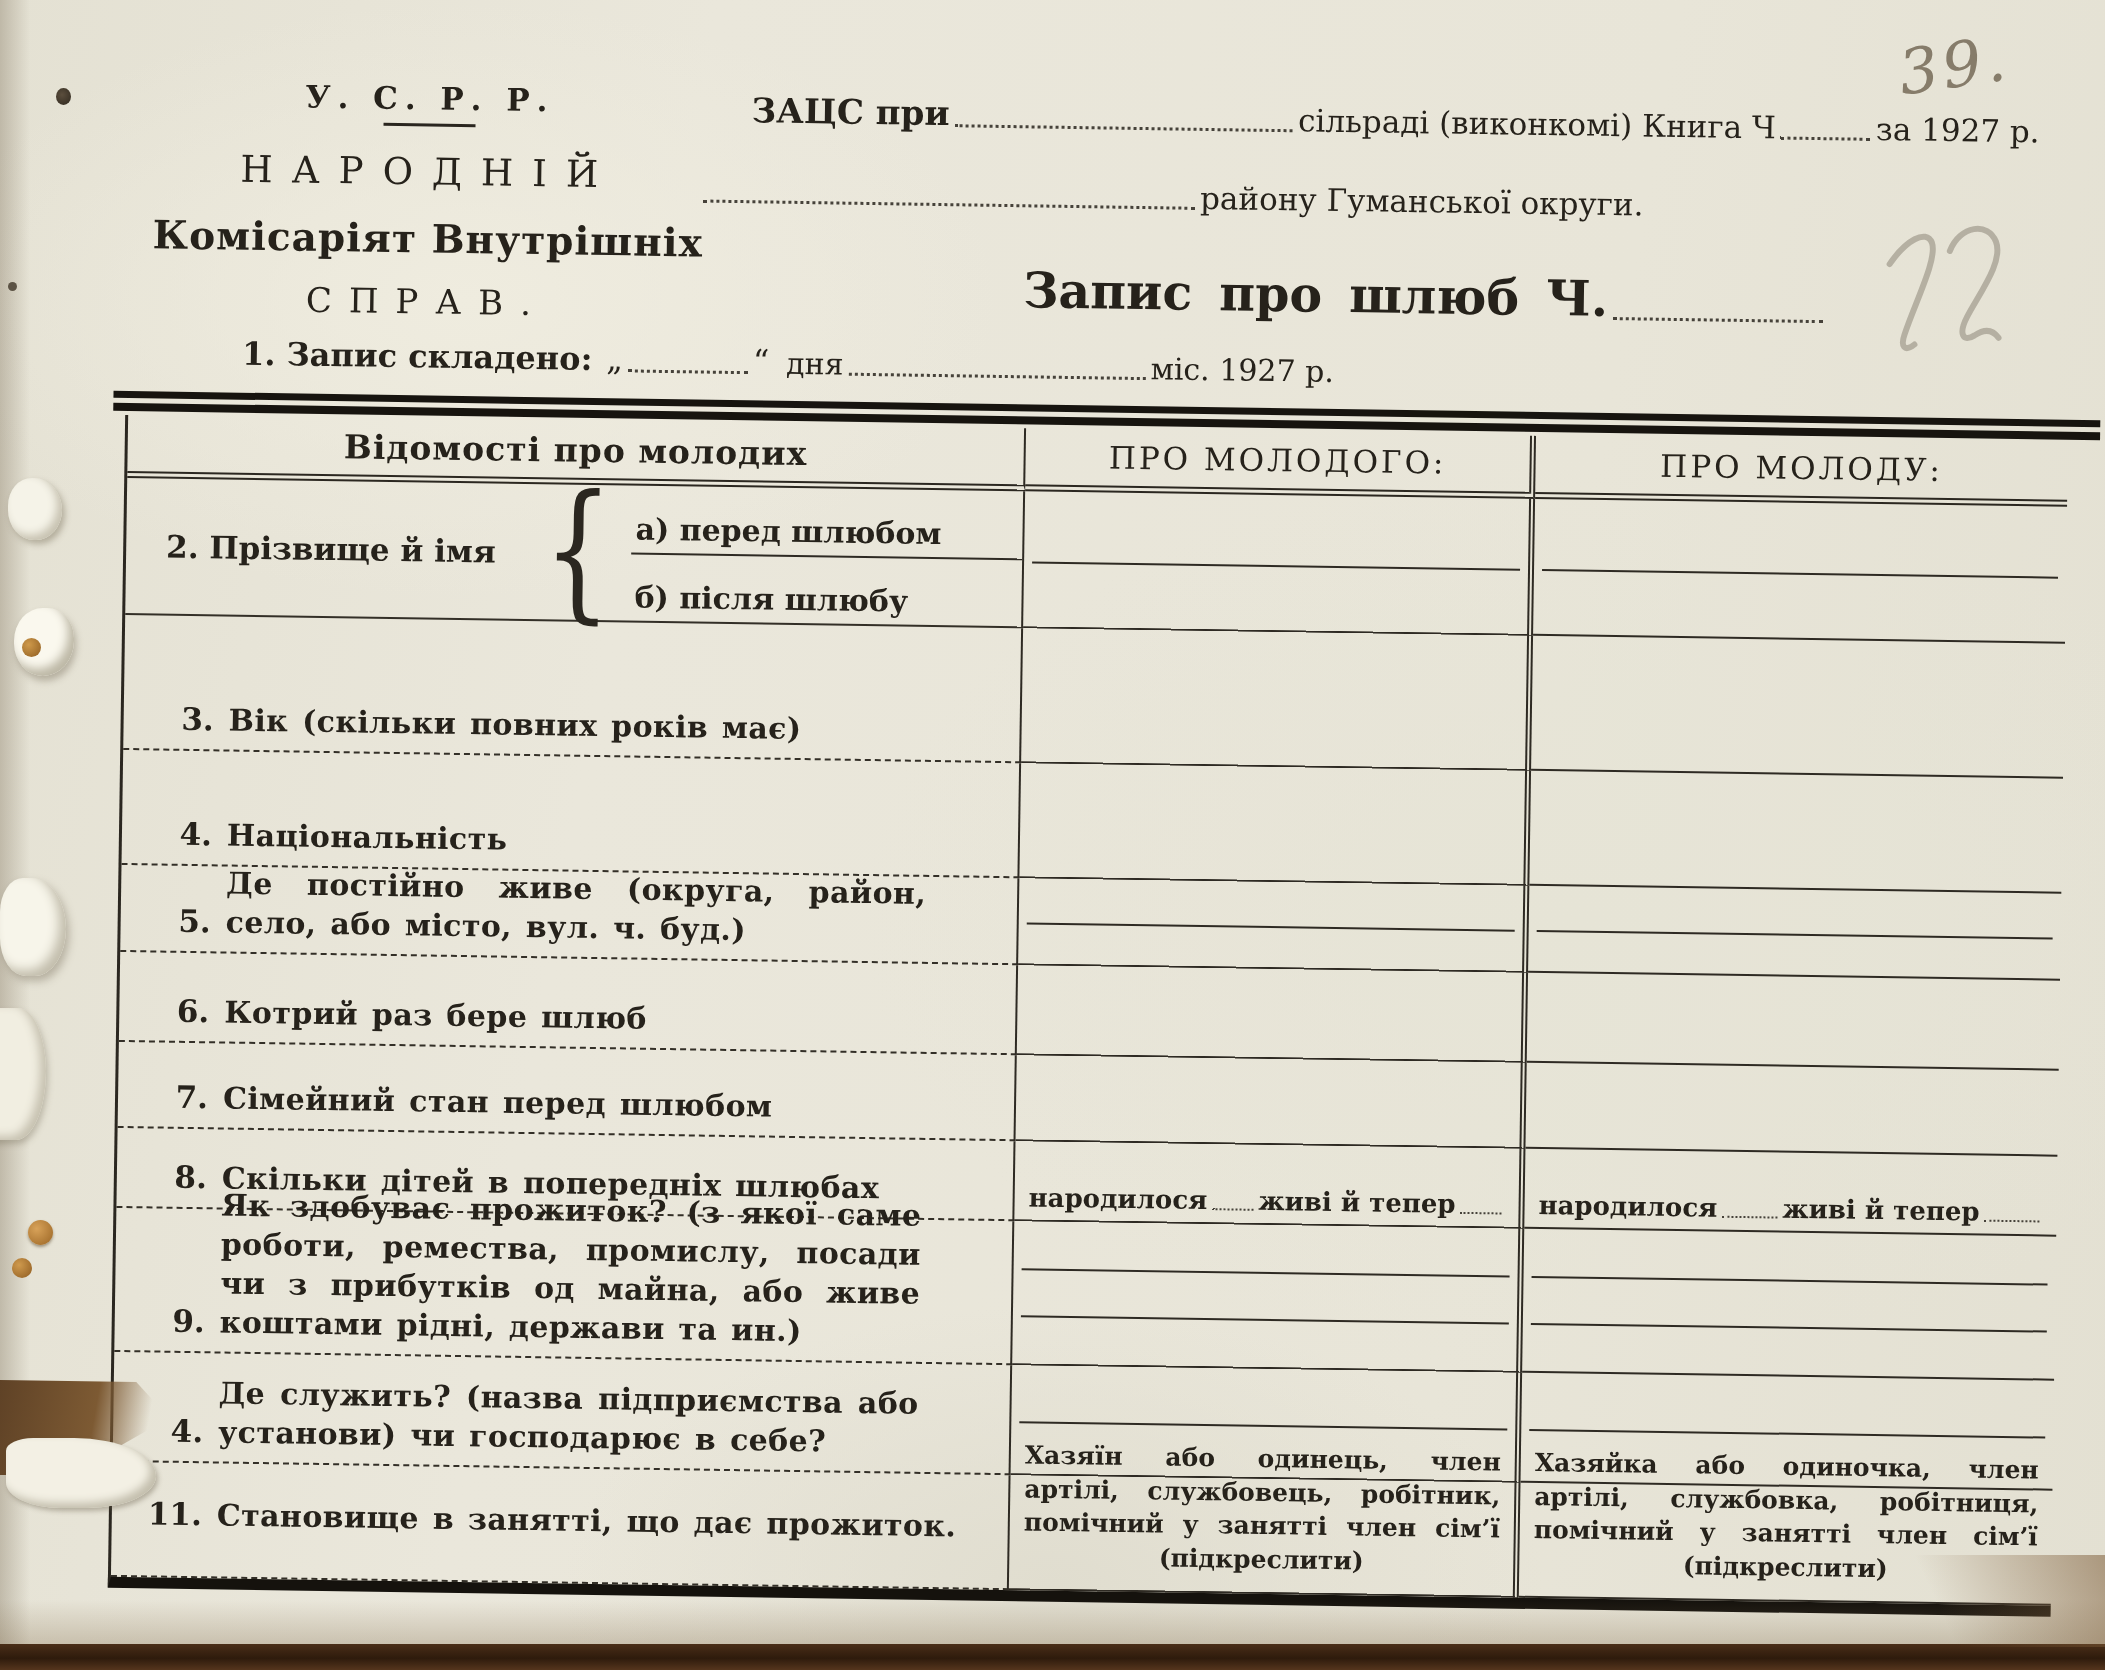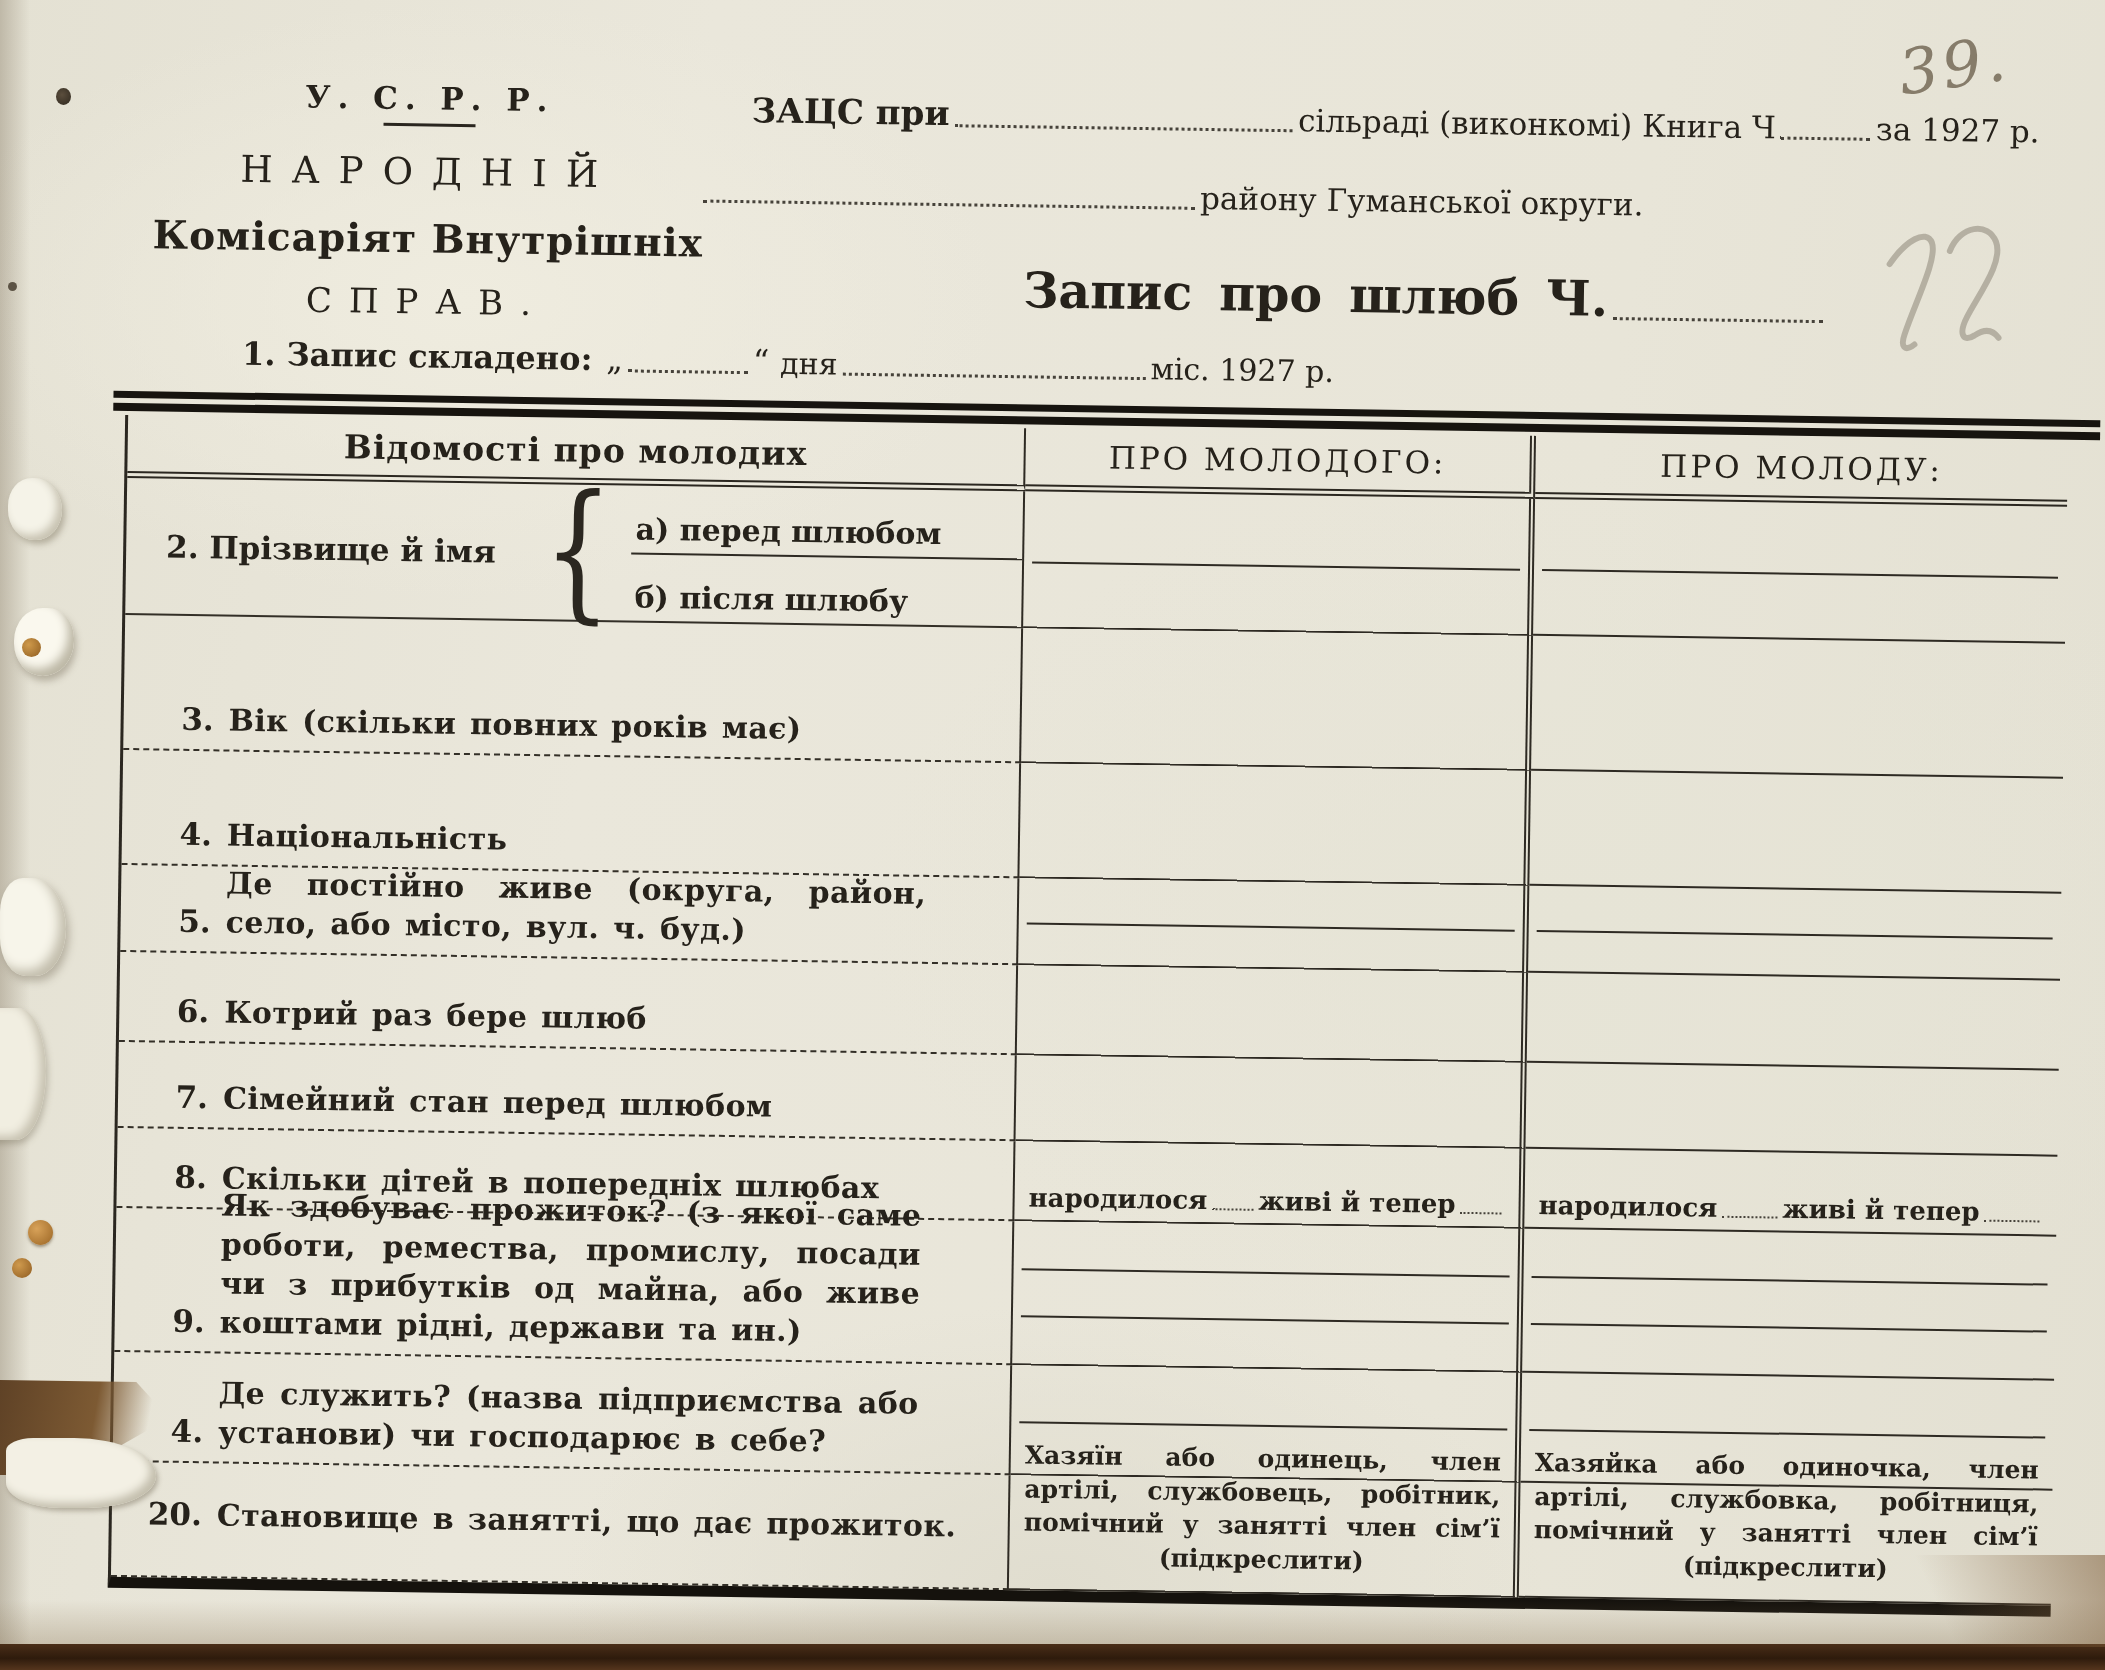--- a/index.html
+++ b/index.html
@@ -161,21 +161,21 @@
   <div class="title-line tline">
     <span class="title-text">Запис про шлюб Ч.</span>
     <i class="dots fixed210"></i>
   </div>
 
   <div class="record-line tline">
     <span class="rec-prefix">1. Запис складено:</span>
     <span class="rec-q" style="margin-left:14px">„</span>
     <i class="dots fixed120"></i>
     <span class="rec-q">“</span>
-    <span class="rec-day" style="margin-left:11px">дня</span>
+    <span class="rec-day" style="margin-left:17px">дня</span>
     <i class="dots"></i>
     <span class="rec-month">міс. 1927 р.</span>
   </div>
 
   <div class="rule-a"></div>
   <div class="rule-b"></div>
 
   <div class="form-table">
 
     <div class="cell lc hc">
@@ -283,21 +283,21 @@
       <span class="rowlabel just">Де служить? (назва підприємства або уста­нови) чи господарює в себе?</span>
     </div>
     <div class="cell mc">
         <i class="ln p50"></i>
       </div>
     <div class="cell rc">
         <i class="ln p50"></i>
       </div>
 
     <div class="cell lc" style="align-items:center;">
-      <span class="rownum">20.</span>
+      <span class="rownum">11.</span>
       <span class="rowlabel">Становище в занятті, що дає прожиток.</span>
     </div>
     <div class="cell mc optcell">
       <span class="optpara">Хазяїн або одинець, член артілі, службовець, робітник, помічний у занятті член сім’ї (підкреслити)</span>
     </div>
     <div class="cell rc optcell">
       <span class="optpara">Хазяйка або одиночка, член артілі, службовка, робітниця, помічний у занятті член сім’ї (підкреслити)</span>
     </div>
 
   </div>

